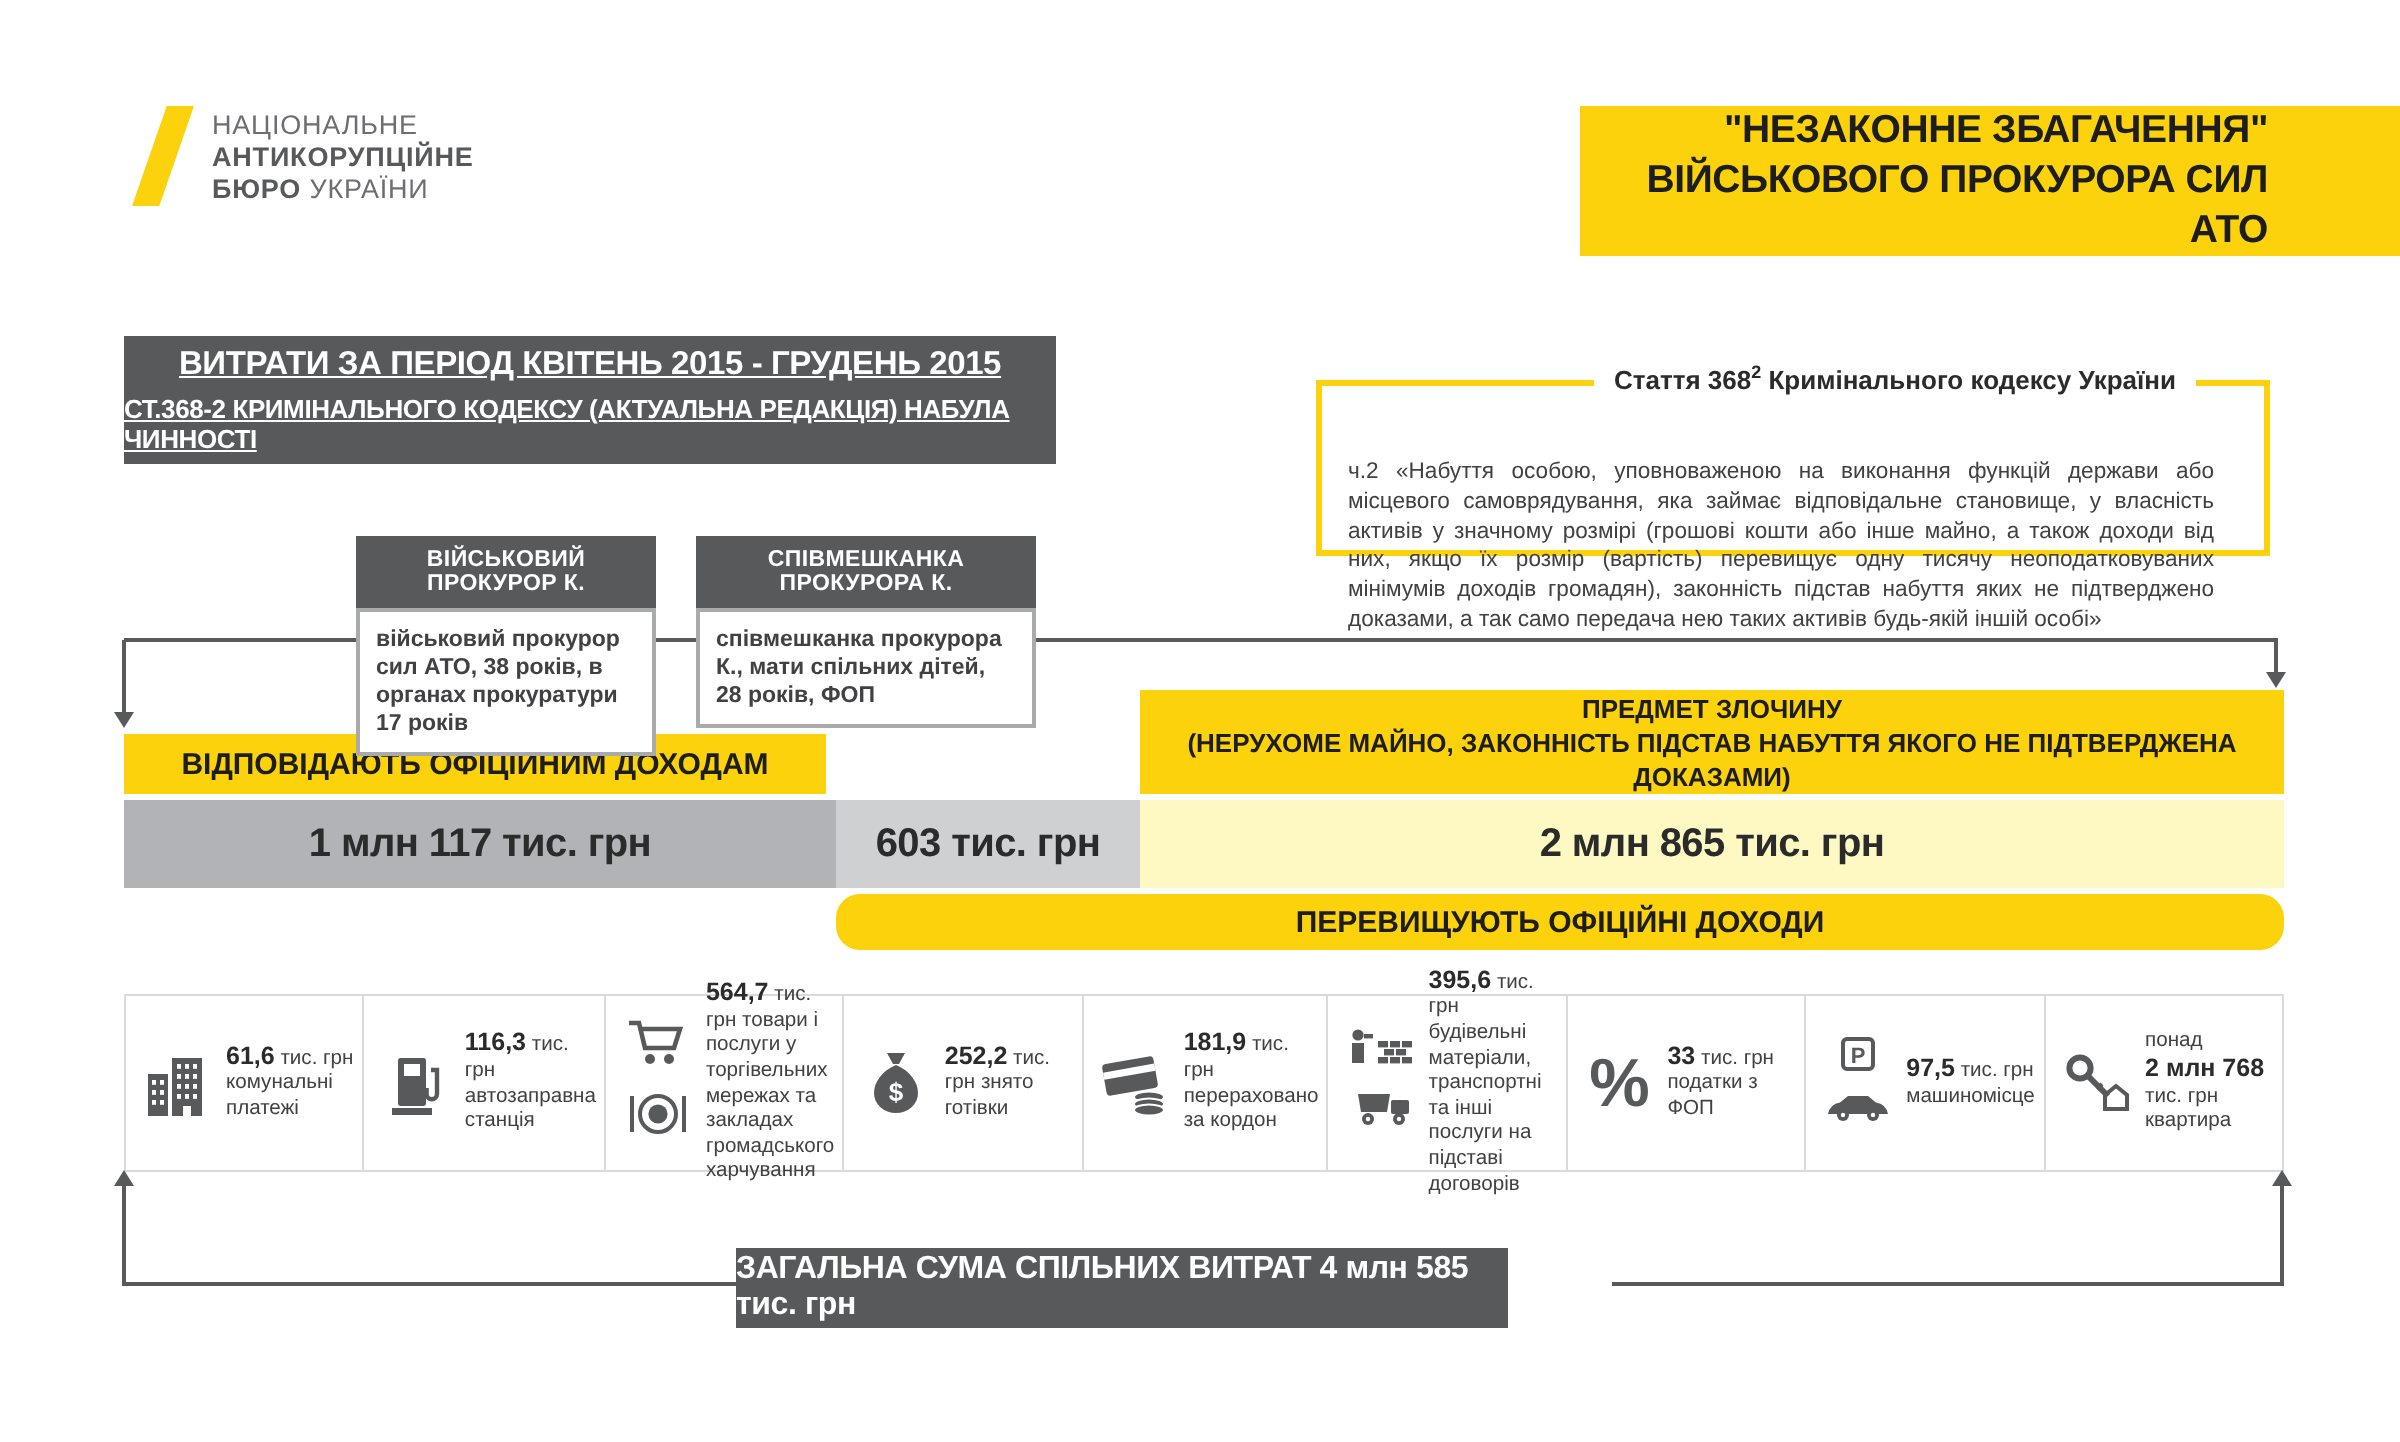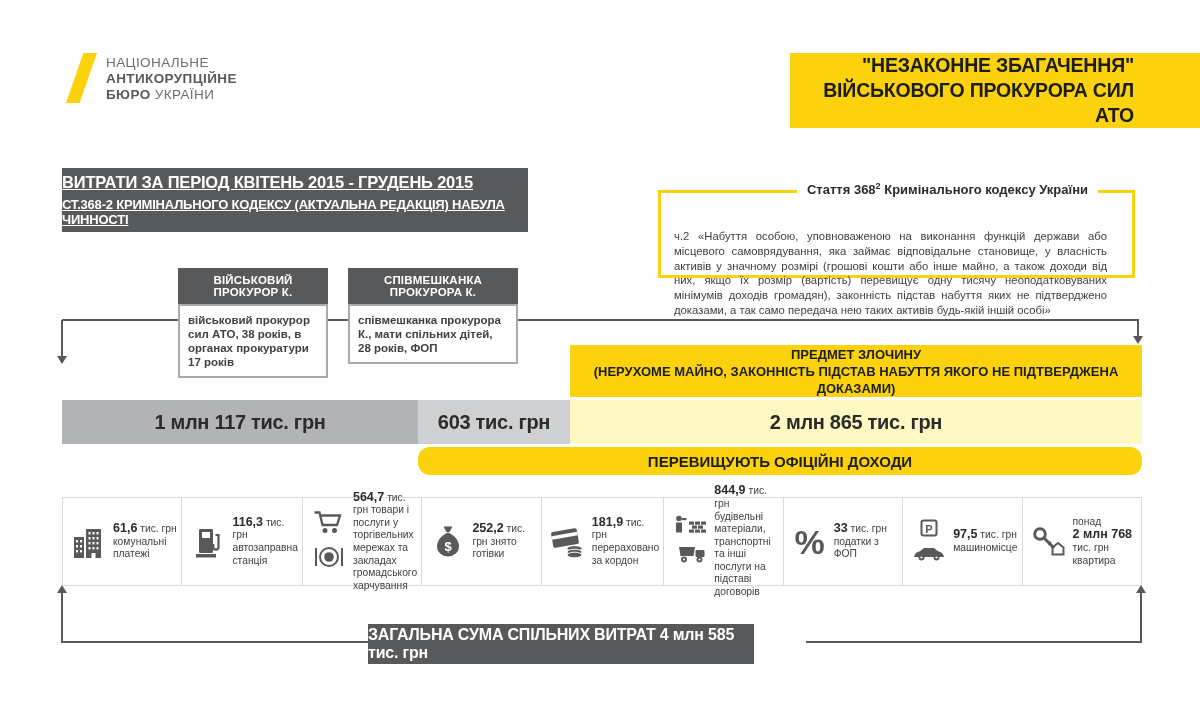--- a/index.html
+++ b/index.html
@@ -12,21 +12,21 @@
   .logo-text { position:absolute; left:106px; top:55px; font-size:13.5px; line-height:16px;
     color:#6D6E71; letter-spacing:.4px; }
   .logo-text .b { font-weight:bold; color:#58595B; }
 
   .banner { position:absolute; left:790px; top:53px; width:410px; height:75px; background:#FBD20C;
     display:flex; flex-direction:column; justify-content:center; text-align:right; padding-right:66px;
     font-weight:bold; font-size:19.5px; line-height:25px; color:#1D1D1B; letter-spacing:-0.2px; }
 
   
   .period-box { position:absolute; left:62px; top:168px; width:466px; height:64px; background:#58595B;
-    color:#fff; display:flex; flex-direction:column; justify-content:center; gap:5px; }
+    color:#fff; display:flex; flex-direction:column; justify-content:center; align-items:center; gap:5px; }
   .period-box .l1 { font-size:16.5px; font-weight:bold; text-decoration:underline; letter-spacing:-0.2px; }
   .period-box .l2 { font-size:13px; font-weight:bold; text-decoration:underline; letter-spacing:-0.2px; }
 
   
   .article-box { position:absolute; left:658px; top:190px; width:477px; height:88px;
     border:3px solid #FBD20C; background:#fff; }
   .article-title { position:absolute; top:-12px; right:34px; background:#fff; padding:0 10px;
     font-size:13px; font-weight:bold; color:#2B2B2B; white-space:nowrap; }
   .article-title sup { font-size:9px; }
   .article-body { padding:7px 25px 6px 13px; font-size:11.3px; line-height:14.8px; color:#414042;
@@ -108,20 +108,21 @@
 
   <div class="person-card" style="left:178px; top:268px; width:150px;">
     <div class="hd">ВІЙСЬКОВИЙ ПРОКУРОР К.</div>
     <div class="bd">військовий прокурор сил АТО, 38 років, в органах прокуратури 17 років</div>
   </div>
   <div class="person-card" style="left:348px; top:268px; width:170px;">
     <div class="hd">СПІВМЕШКАНКА ПРОКУРОРА К.</div>
     <div class="bd">співмешканка прокурора К., мати спільних дітей, 28 років, ФОП</div>
   </div>
 
+  <div class="bar bar-yellow" style="left:62px; top:367px; width:351px; height:30px; font-size:15px;">ВІДПОВІДАЮТЬ ОФІЦІЙНИМ ДОХОДАМ</div>
 
   <div class="bar bar-yellow" style="left:570px; top:345px; width:572px; height:52px; font-size:13px; line-height:17px;">
     <div>ПРЕДМЕТ ЗЛОЧИНУ</div>
     <div>(НЕРУХОМЕ МАЙНО, ЗАКОННІСТЬ ПІДСТАВ НАБУТТЯ  ЯКОГО НЕ ПІДТВЕРДЖЕНА ДОКАЗАМИ)</div>
   </div>
 
   <div class="bar amount" style="left:62px; top:400px; width:356px; height:44px; background:#B1B3B6;">1 млн 117 тис. грн</div>
   <div class="bar amount" style="left:418px; top:400px; width:152px; height:44px; background:#CFD0D2;">603 тис. грн</div>
   <div class="bar amount" style="left:570px; top:400px; width:572px; height:44px; background:#fef9c3;">2 млн 865 тис. грн</div>
 
@@ -244,21 +245,21 @@
           <svg width="34" height="20" viewBox="0 0 34 20">
             <path class="st" d="M6 3 h16 l-1.5 9 H7.5 z"></path>
             <rect class="st" x="22.5" y="6" width="9" height="7" rx="1"></rect>
             <circle class="st" cx="11" cy="15.5" r="3"></circle>
               <circle cx="11" cy="15.5" r="1.1" fill="#fff"></circle>
             <circle class="st" cx="26.5" cy="15.5" r="3"></circle>
               <circle cx="26.5" cy="15.5" r="1.1" fill="#fff"></circle>
           </svg>
         </span>
       </div>
-      <div class="exp-text"><span class="amt">844,9</span> <span>тис. грн</span> <span>будівельні матеріали, транспортні та інші послуги на підставі договорів</span></div>
+      <div class="exp-text"><span class="amt">395,6</span> <span>тис. грн</span> <span>будівельні матеріали, транспортні та інші послуги на підставі договорів</span></div>
     </div>
 
     <div class="expense-box">
       <div class="exp-icons">
         <span class="pct">%</span>
       </div>
       <div class="exp-text"><span class="amt">33</span> <span>тис. грн</span> <span>податки з ФОП</span></div>
     </div>
 
     <div class="expense-box">

